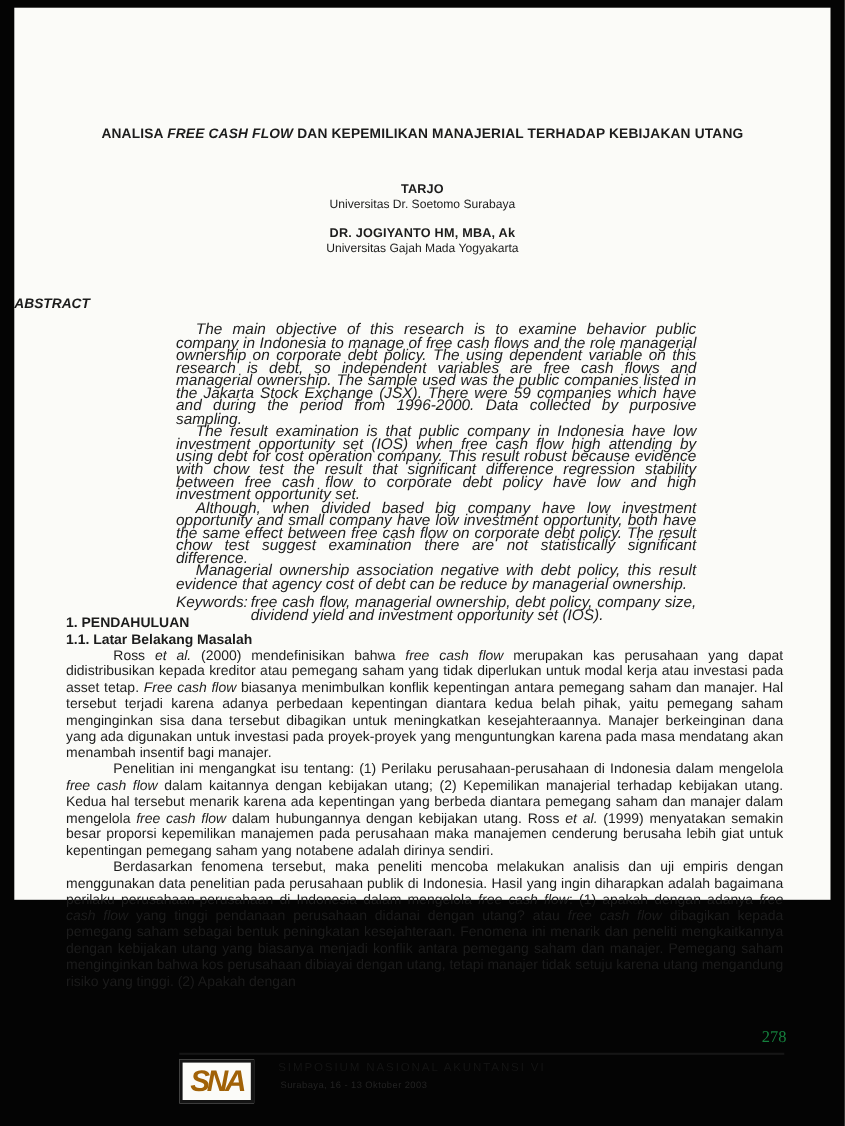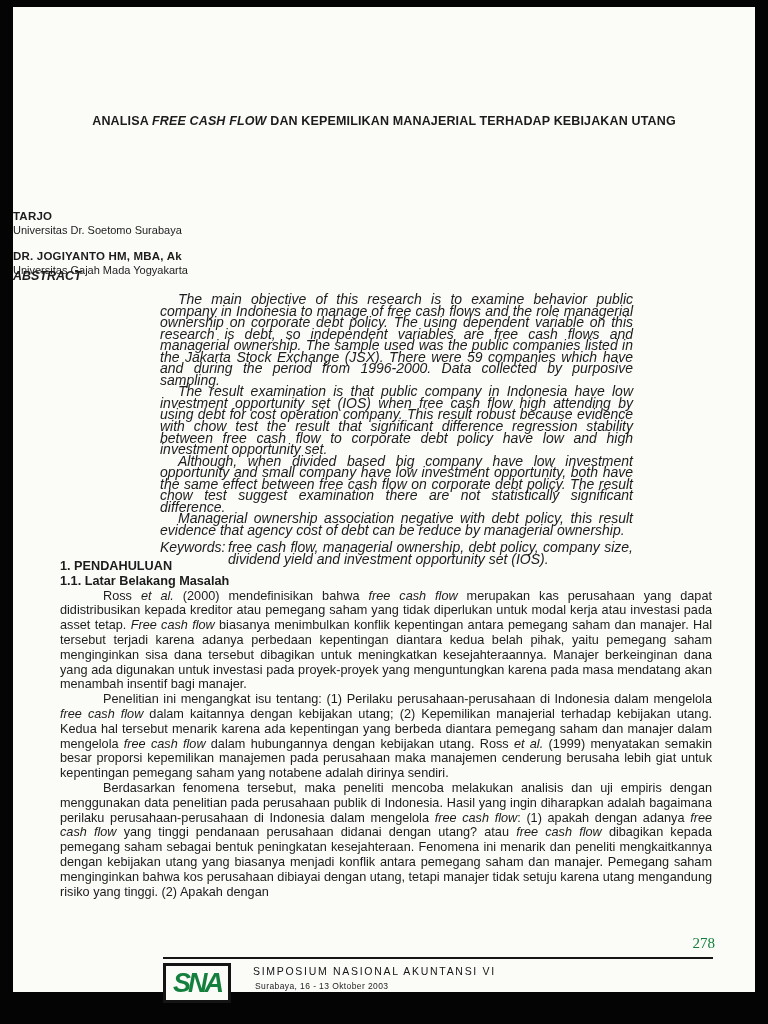--- a/index.html
+++ b/index.html
@@ -6,34 +6,34 @@
   html, body { width:768px; height:1024px; }
   body {
     background:#040404;
     font-family:"Liberation Sans", sans-serif;
     color:#1c1c1c;
     position:relative;
     overflow:hidden;
   }
   .paper {
     position:absolute; left:13px; top:7px;
-    width:742px; height:985px;
+    width:742px; height:811px;
     background:#fbfbf8;
   }
   .seg-italic { font-style:italic; }
 
   
   .titleblock {
     position:absolute; top:106px; left:0; width:100%;
     text-align:center; font-weight:bold;
     font-size:12.5px; line-height:17px; letter-spacing:.15px;
   }
 
   
-  .authors { position:absolute; top:158px; left:0; width:100%; text-align:left;margin-top:44px; }
+  .authors { position:absolute; top:158px; left:0; width:100%; text-align:center; }
   .author-name { font-weight:bold; font-size:11.5px; line-height:14px; letter-spacing:.2px; }
   .author-aff  { font-size:11px; line-height:14px; }
   .author + .author { margin-top:12px; }
 
   
   .abstract-heading {
     position:absolute; top:262px; left:0; width:100%;
     text-align:left; font-weight:bold; font-style:italic; font-size:12.5px;
   }
   .abstract {
@@ -64,21 +64,21 @@
   }
   .logo {
     position:absolute; top:956px; left:150px;
     width:68px; height:40px;
     border:3px solid #141414;
     display:flex; align-items:center; justify-content:center;
     background:#fbfbf8;
   }
   .logo span {
     font-weight:bold; font-size:27px; letter-spacing:-3px;
-    font-style:italic; color:#15803d;
+    font-style:italic; color:#a16207;
   }
   .conf {
     position:absolute; top:958px; left:240px;
     font-weight:normal; font-size:10.5px; letter-spacing:1.7px; color:#141414;
   }
   .conf-sub {
     position:absolute; top:974px; left:242px;
     font-size:8.5px; letter-spacing:.4px; color:#232323;
   }
 </style>

